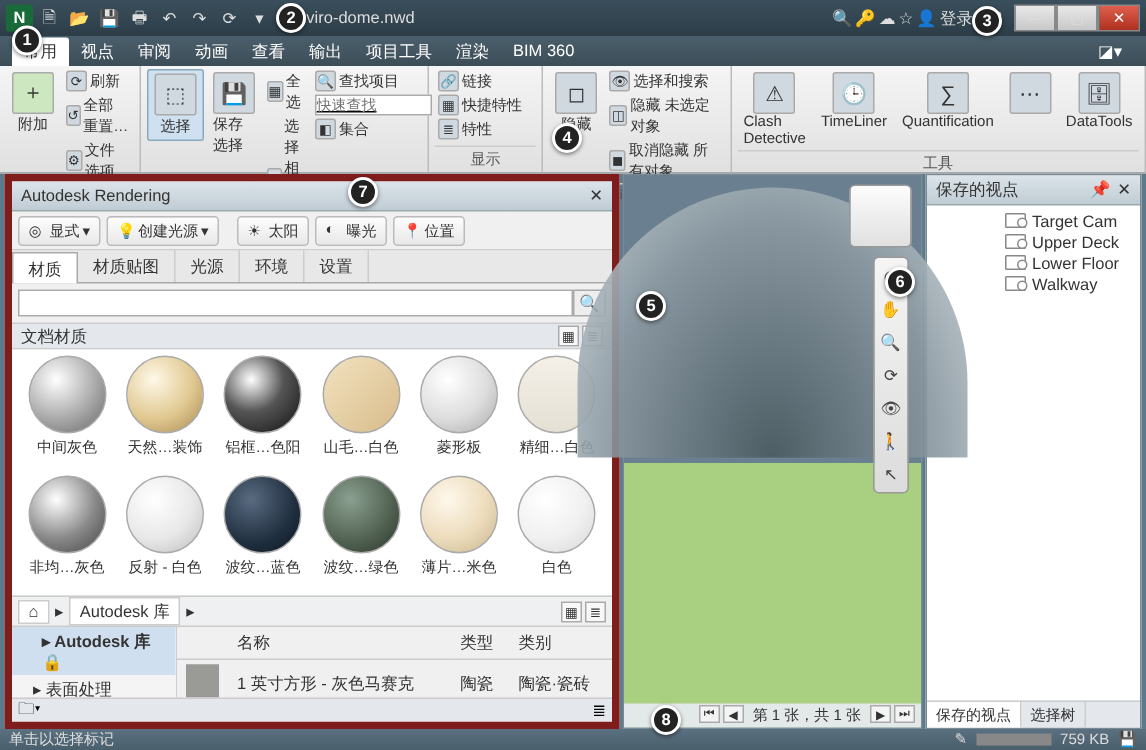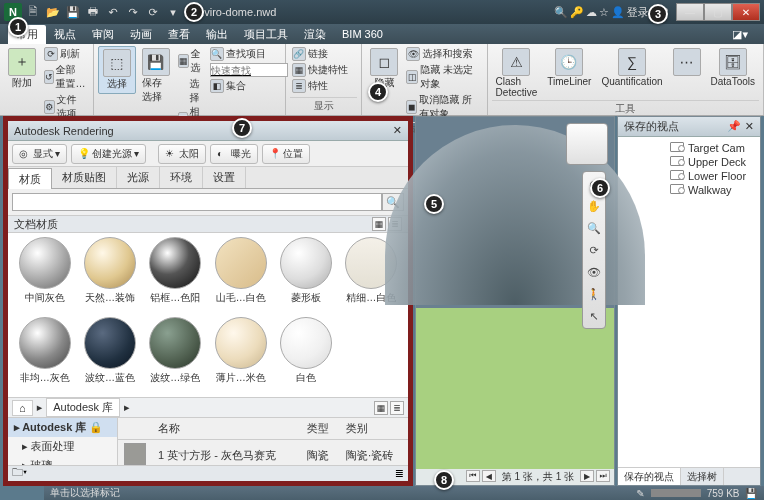--- a/index.html
+++ b/index.html
@@ -58,21 +58,21 @@
 .mat { display:flex; flex-direction:column; align-items:center; cursor:pointer; }
 .mat .ball { width: 52px; height: 52px; border-radius: 50%; background: radial-gradient(circle at 35% 30%, #fff, #888 60%, #444); border:1px solid #aaa; }
 .mat .name { font-size: 10px; color:#333; margin-top:2px; white-space:nowrap; overflow:hidden; text-overflow:ellipsis; max-width:56px; }
 
 .lib-bar { height: 20px; display:flex; align-items:center; padding:0 4px; gap:4px; border-top:1px solid #ccc; background:#eef0f2; font-size:11px; color:#333;}
 .lib-bar .crumb { padding:1px 6px; border:1px solid #ccc; background:#fff; cursor:pointer; }
 
 .lib-body { flex:1; display:flex; border-top:1px solid #ccc; min-height:0; }
 .lib-tree { width:110px; border-right:1px solid #ccc; background:#f4f4f4; overflow:auto; }
 .tree-item { padding:2px 4px 2px 14px; font-size:11px; cursor:pointer; color:#333;}
-.tree-item.root { background:#d0dff0; font-weight:bold; padding-left:6px;}
+.tree-item.root { background:#d0dff0; font-weight:bold; padding-left:20px;}
 .lib-list { flex:1; overflow:auto; }
 .lib-list table { width:100%; border-collapse:collapse; font-size:11px; }
 .lib-list th { text-align:left; padding:3px 6px; background:#f0f0f0; border-bottom:1px solid #ccc; font-weight:normal; color:#333;}
 .lib-list td { padding:3px 6px; border-bottom:1px solid #eee; color:#333;}
 .lib-list .sw { width:22px; height:22px; background:#888; display:inline-block; border:1px solid #999;}
 
 .viewport { flex:1; position:relative; background: linear-gradient(#6a8090 0%, #6a8090 52%, #a8d080 52%, #a8d080 100%); margin: 0 2px; border:1px solid #7a8a94; }
 .dome { position:absolute; top: 8px; left: 50%; transform: translateX(-50%); width: 260px; height: 180px; border-radius: 130px 130px 0 0; background: radial-gradient(ellipse at 50% 100%, #4a5a60, #8a98a0 60%, #cdd6dc); opacity: .9; }
 .viewcube { position:absolute; top:6px; right:6px; width:42px; height:42px; background: linear-gradient(#fdfdfd,#e0e0e0); border:1px solid #999; border-radius:4px; }
 .navbar { position:absolute; top:54px; right:8px; width:24px; background: linear-gradient(#f5f5f5,#dcdcdc); border:1px solid #999; border-radius:4px; display:flex; flex-direction:column; align-items:center; padding:3px 0; gap:4px;}
@@ -83,21 +83,21 @@
 
 .right-dock { width: 144px; display:flex; flex-direction:column; border:1px solid #7a8a94; background:#fff;}
 .right-dock .list { flex:1; padding:4px; }
 .vp-item { display:flex; gap:4px; padding:1px 0; font-size:11px; cursor:pointer; color:#333;margin-left:48px;}
 .vp-icon { width:14px; height:10px; border:1px solid #888; border-radius:1px; position:relative;}
 .vp-icon::after { content:''; position:absolute; right:-2px; top:2px; width:5px; height:5px; border:1px solid #888; border-radius:50%; background:#fff;}
 .rtabs { height:18px; display:flex; background:#e4e8ec; border-top:1px solid #ccc; }
 .rtabs .t { padding:2px 6px; font-size:10px; cursor:pointer; border-right:1px solid #ccc; color:#333;}
 .rtabs .t.active { background:#fff; }
 
-.statusbar { position:absolute; bottom:0; left:0; right:0; height:14px; background: linear-gradient(#5b7080,#4a5f6c); color:#ddd; font-size:10px; display:flex; align-items:center; padding:0 6px;margin-left:44px;}
+.statusbar { position:absolute; bottom:0; left:0; right:0; height:14px; background: linear-gradient(#5b7080,#4a5f6c); color:#ddd; font-size:10px; display:flex; align-items:center; padding:0 6px;}
 .statusbar .sright { margin-left:auto; display:flex; gap:6px; align-items:center;}
 
 .callout { position:absolute; width:20px; height:20px; border-radius:50%; background:#222; color:#fff; display:flex; align-items:center; justify-content:center; font-size:11px; font-weight:bold; border:2px solid #fff; z-index:100; box-shadow: 0 1px 3px rgba(0,0,0,.5);}
 </style>
 </head>
 <body>
 
 <div class="titlebar">
   <div class="qat">
     <div class="btn" style="background:#1a6b3a;color:#fff;font-weight:bold;">N</div>
@@ -343,20 +343,24 @@
           <div class="ball" style="background:radial-gradient(circle at 35% 30%,#fff,#ddd 55%,#aaa)"></div>
           <div class="name">菱形板</div>
         </div>
         <div class="mat">
           <div class="ball" style="background:linear-gradient(#f4f0e8,#e4e0d4)"></div>
           <div class="name">精细…白色</div>
         </div>
         <div class="mat">
           <div class="ball" style="background:radial-gradient(circle at 35% 30%,#fff,#888 55%,#444)"></div>
           <div class="name">非均…灰色</div>
+        </div>
+        <div class="mat">
+          <div class="ball" style="background:radial-gradient(circle at 35% 30%,#fff,#e8e8e8 55%,#bcbcbc)"></div>
+          <div class="name">反射 - 白色</div>
         </div>
         <div class="mat">
           <div class="ball" style="background:radial-gradient(circle at 35% 30%,#5a6a80,#203040 60%,#0a1420)"></div>
           <div class="name">波纹…蓝色</div>
         </div>
         <div class="mat">
           <div class="ball" style="background:radial-gradient(circle at 35% 30%,#8aa090,#506050 60%,#283428)"></div>
           <div class="name">波纹…绿色</div>
         </div>
         <div class="mat">

